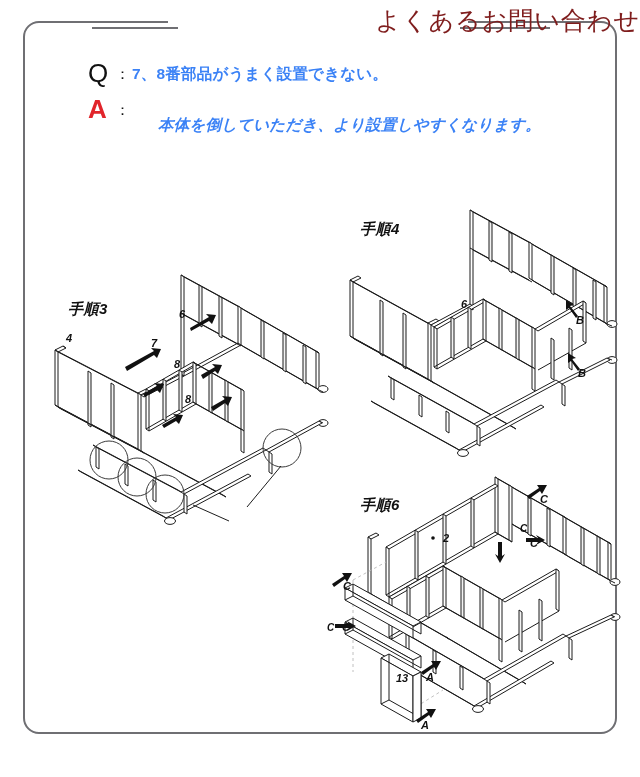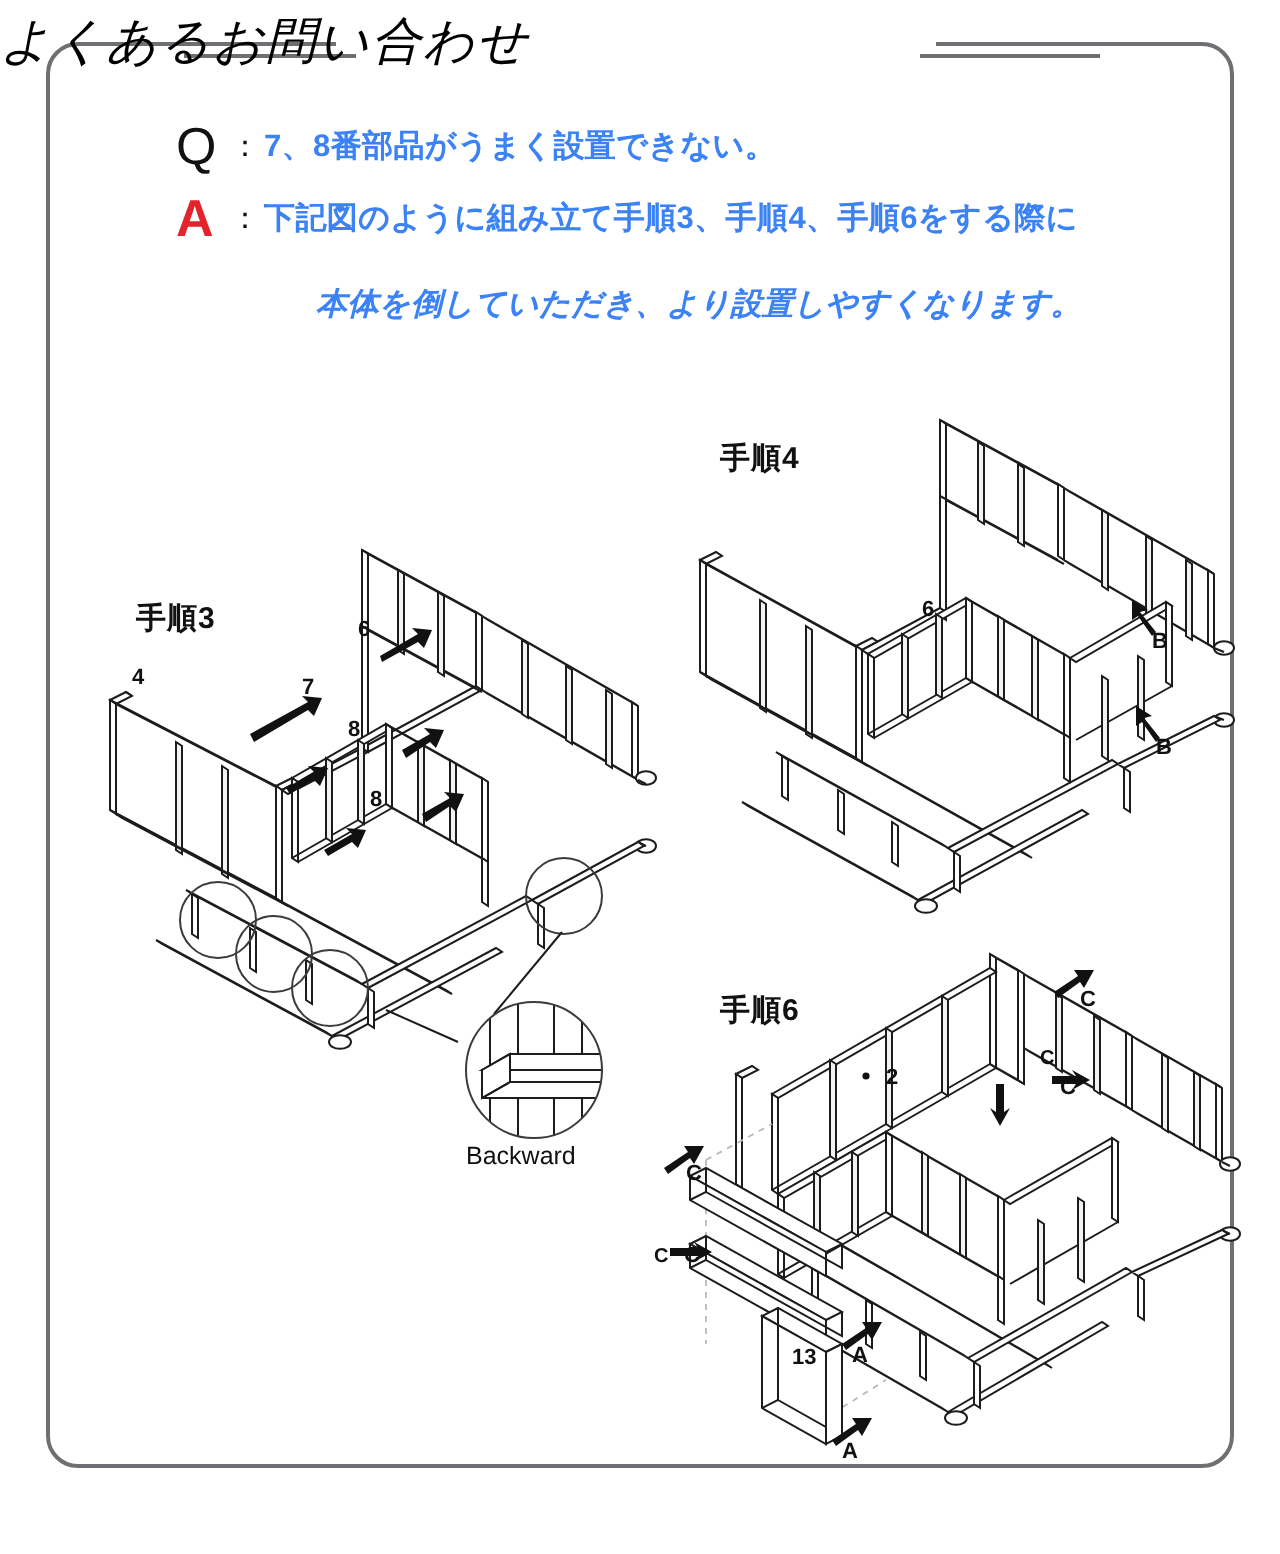--- a/index.html
+++ b/index.html
@@ -26,27 +26,26 @@
   
   .title-mask{
     position:absolute;
     left:168px; top:10px;
     width:300px; height:24px;
     background:#ffffff;
   }
   .panel-title{
     position:absolute;
     left:0; right:0; top:4px;
-    text-align:left;
+    text-align:right;
     font-size:25px;
     font-weight:400;
     letter-spacing:1px;
-    color:#000000;
+    color:#7f1d1d;
     white-space:nowrap;
-    font-style:italic;
   }
   
   .rule{
     position:absolute;
     top:27px;
     height:0;
     border-top:2.2px solid #6f6f73;
   }
   .rule.left{left:92px;width:86px;}
   .rule.right{left:460px;width:90px;}
@@ -71,21 +70,21 @@
     font-size:15.5px;
     line-height:28px;
     font-weight:700;
     color:#3b82f6;
     letter-spacing:0.2px;
   }
   .qa-text .ln2{display:block;margin-top:15px;margin-left:26px;font-style:italic;}
 
   
   .figs{position:absolute;left:23px;top:200px;width:594px;height:540px;}
-  .fig{position:absolute;}
+  .fig{position:absolute;font-style:italic;}
   .fig-label{
     position:absolute;
     font-size:15px;
     font-weight:700;
     color:#111;
     letter-spacing:0.5px;
     white-space:nowrap;
   }
   .callout-label{
     position:absolute;
@@ -119,21 +118,20 @@
     <div class="qa-row">
       <span class="qa-mark q">Q</span>
       <span class="qa-colon">：</span>
       <span class="qa-text">7、8番部品がうまく設置できない。</span>
     </div>
 
     <div class="qa-row">
       <span class="qa-mark a">A</span>
       <span class="qa-colon">：</span>
       <span class="qa-text">
-        <span>下記図のように組み立て手順3、手順4、手順6をする際に</span>
         <span class="ln2">本体を倒していただき、より設置しやすくなります。</span>
       </span>
     </div>
   </div>
 
   <div class="figs">
 
     <div class="fig" style="left:10px;top:55px;">
       <div class="fig-label" style="left:35px;top:20px;margin-top:25px;">手順3</div>
 
@@ -220,37 +218,20 @@
           <path class="arw" d="M178,152 L192,144 L189,141 L199,142 L195,151 L192,148 L180,156 Z"></path>
 
           <text class="numlab" x="146" y="63">6</text>
           <text class="numlab" x="118" y="92">7</text>
           <text class="numlab" x="141" y="113">8</text>
           <text class="numlab" x="152" y="148">8</text>
           <text class="numlab" x="33" y="87">4</text>
         </g>
       </svg>
 
-      <div style="position:absolute;left:188px;top:238px;">
-        <svg width="110" height="100" viewBox="0 0 110 100">
-          <clipPath id="cl1">
-              <circle cx="46" cy="42" r="34"></circle>
-            </clipPath>
-          <g clip-path="url(#cl1)">
-            <rect x="12" y="0" width="68" height="90" fill="#fff"></rect>
-            <path class="ln" d="M24,0 L24,90 M38,0 L38,90 M56,0 L56,90 M70,0 L70,90"></path>
-            <path class="bar" d="M20,42 L34,34 L80,34 L80,42 Z"></path>
-            <path class="bar" d="M20,42 L20,56 L80,56 L80,42 Z"></path>
-            <path class="bar" d="M34,34 L34,48 L20,56 L20,42 Z"></path>
-            <path class="ln" d="M20,56 L34,48 L80,48"></path>
-          </g>
-          <circle class="circ" cx="46" cy="42" r="34"></circle>
-        </svg>
-        <div class="callout-label" style="left:12px;top:78px;">Backward</div>
-      </div>
     </div>
 
     <div class="fig" style="left:310px;top:10px;">
       <div class="fig-label" style="left:27px;top:10px;">手順4</div>
 
       <svg width="300" height="250" viewBox="0 0 300 250">
         <g>
 
           <path class="bar" d="M17,70 L25,66 L28,68 L20,72 Z"></path>
           <path class="bar" d="M17,70 L20,72 L20,128 L17,126 Z"></path>

